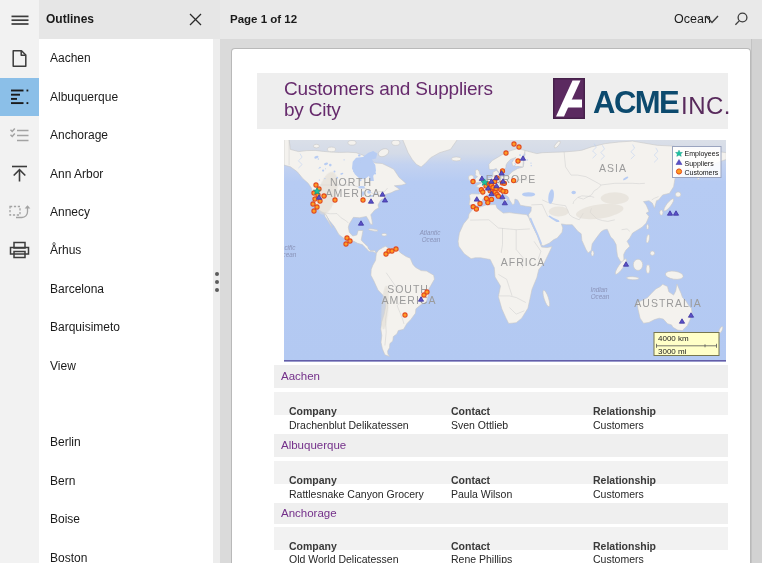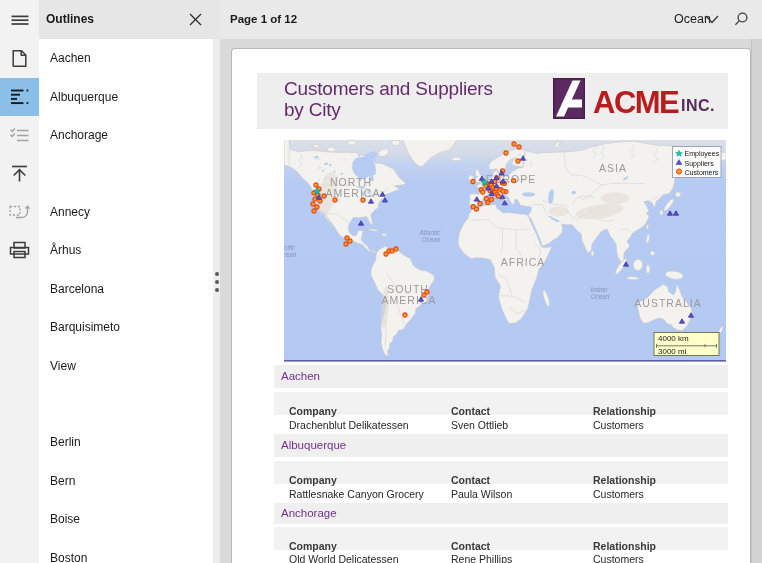--- a/index.html
+++ b/index.html
@@ -15,22 +15,22 @@
 #topbar { left:220px; top:0; width:542px; height:38.5px; background:#e9e9e9; }
 #pagenum { left:230px; top:0; height:53px; line-height:38.5px; font-size:11.5px; font-weight:700; color:#1a1a1a; }
 #viewtxt { left:674px; top:0; height:38.5px; line-height:38.5px; font-size:12.5px; color:#1a1a1a; }
 #mainbg { left:220px; top:38.5px; width:542px; height:524.5px; background:#dadada; }
 #vscroll { left:751px; top:38.5px; width:11px; height:524.5px; background:#d2d2d2; border-left:1px solid #c3c3c3; }
 #page { left:231px; top:47.5px; width:520px; height:515.5px; background:#fff; border:1px solid #b9b9b9; border-bottom:none; border-radius:4px 4px 0 0; }
 .city { position:absolute; left:50px; font-size:12px; color:#1a1a1a; height:38.4px; line-height:38.4px; white-space:nowrap; }
 
 #docband { left:257px; top:73px; width:471px; height:56px; background:#eeeeee; }
 #doctitle { left:284px; top:77.5px; font-size:19px; line-height:21px; color:#662a6c; letter-spacing:-0.2px; }
-#acmetxt { left:593px; top:87px; font-size:31px; font-weight:700; color:#b91c1c; letter-spacing:-1.5px; line-height:31px; }
-#inctxt { left:681px; top:97px; font-size:16px; font-weight:700; color:#582a5c; letter-spacing:0.5px; line-height:18px; }
+#acmetxt { left:593px; top:87px; font-size:31px; font-weight:700; color:#0c4a6e; letter-spacing:-1.5px; line-height:31px; }
+#inctxt { left:681px; top:97px; font-size:24px; font-weight:400; color:#582a5c; letter-spacing:0.5px; line-height:18px; }
 .secband { position:absolute; left:274px; width:454px; height:23px; background:#efefef; }
 .sectitle { position:absolute; left:281px; font-size:11.5px; color:#74308a; height:23px; line-height:23px; }
 .hdrrow { position:absolute; left:274px; width:454px; height:23.5px; background:#f2f2f2; }
 .tcell { position:absolute; font-size:10.5px; color:#262626; height:22px; line-height:22px; white-space:nowrap; }
 .hcell { font-weight:700; color:#3a3a3a;margin-top:8px; }
 .c1 { left:289px; } .c2 { left:451px;text-align:right; } .c3 { left:593px; }
 </style>
 </head>
 <body>
 <div class="abs" id="iconbar"></div>
@@ -113,20 +113,21 @@
 </svg>
 <svg class="abs" style="left:733px;top:11px;width:18px;height:18px" viewBox="0 0 18 18">
   <circle cx="9.5" cy="6.5" r="4.4" fill="none" stroke="#3c3c3c" stroke-width="1.3"></circle>
   <line x1="6.2" y1="9.9" x2="2.4" y2="13.7" stroke="#3c3c3c" stroke-width="1.3"></line>
 </svg>
 
 <div class="abs" id="citylist" style="left:0;top:0;width:220px;height:563px;">
   <div class="city" style="top:39.3px">Aachen</div>
   <div class="city" style="top:77.7px">Albuquerque</div>
   <div class="city" style="top:116.1px">Anchorage</div>
+  <div class="city" style="top:154.5px">Ann Arbor</div>
   <div class="city" style="top:192.9px">Annecy</div>
   <div class="city" style="top:231.3px">Århus</div>
   <div class="city" style="top:308.1px">Barquisimeto</div>
   <div class="city" style="top:269.7px">Barcelona</div>
   <div class="city" style="top:346.5px">View</div>
   <div class="city" style="top:423.3px">Berlin</div>
   <div class="city" style="top:461.7px">Bern</div>
   <div class="city" style="top:500.1px">Boise</div>
   <div class="city" style="top:538.5px">Boston</div>
 </div>

